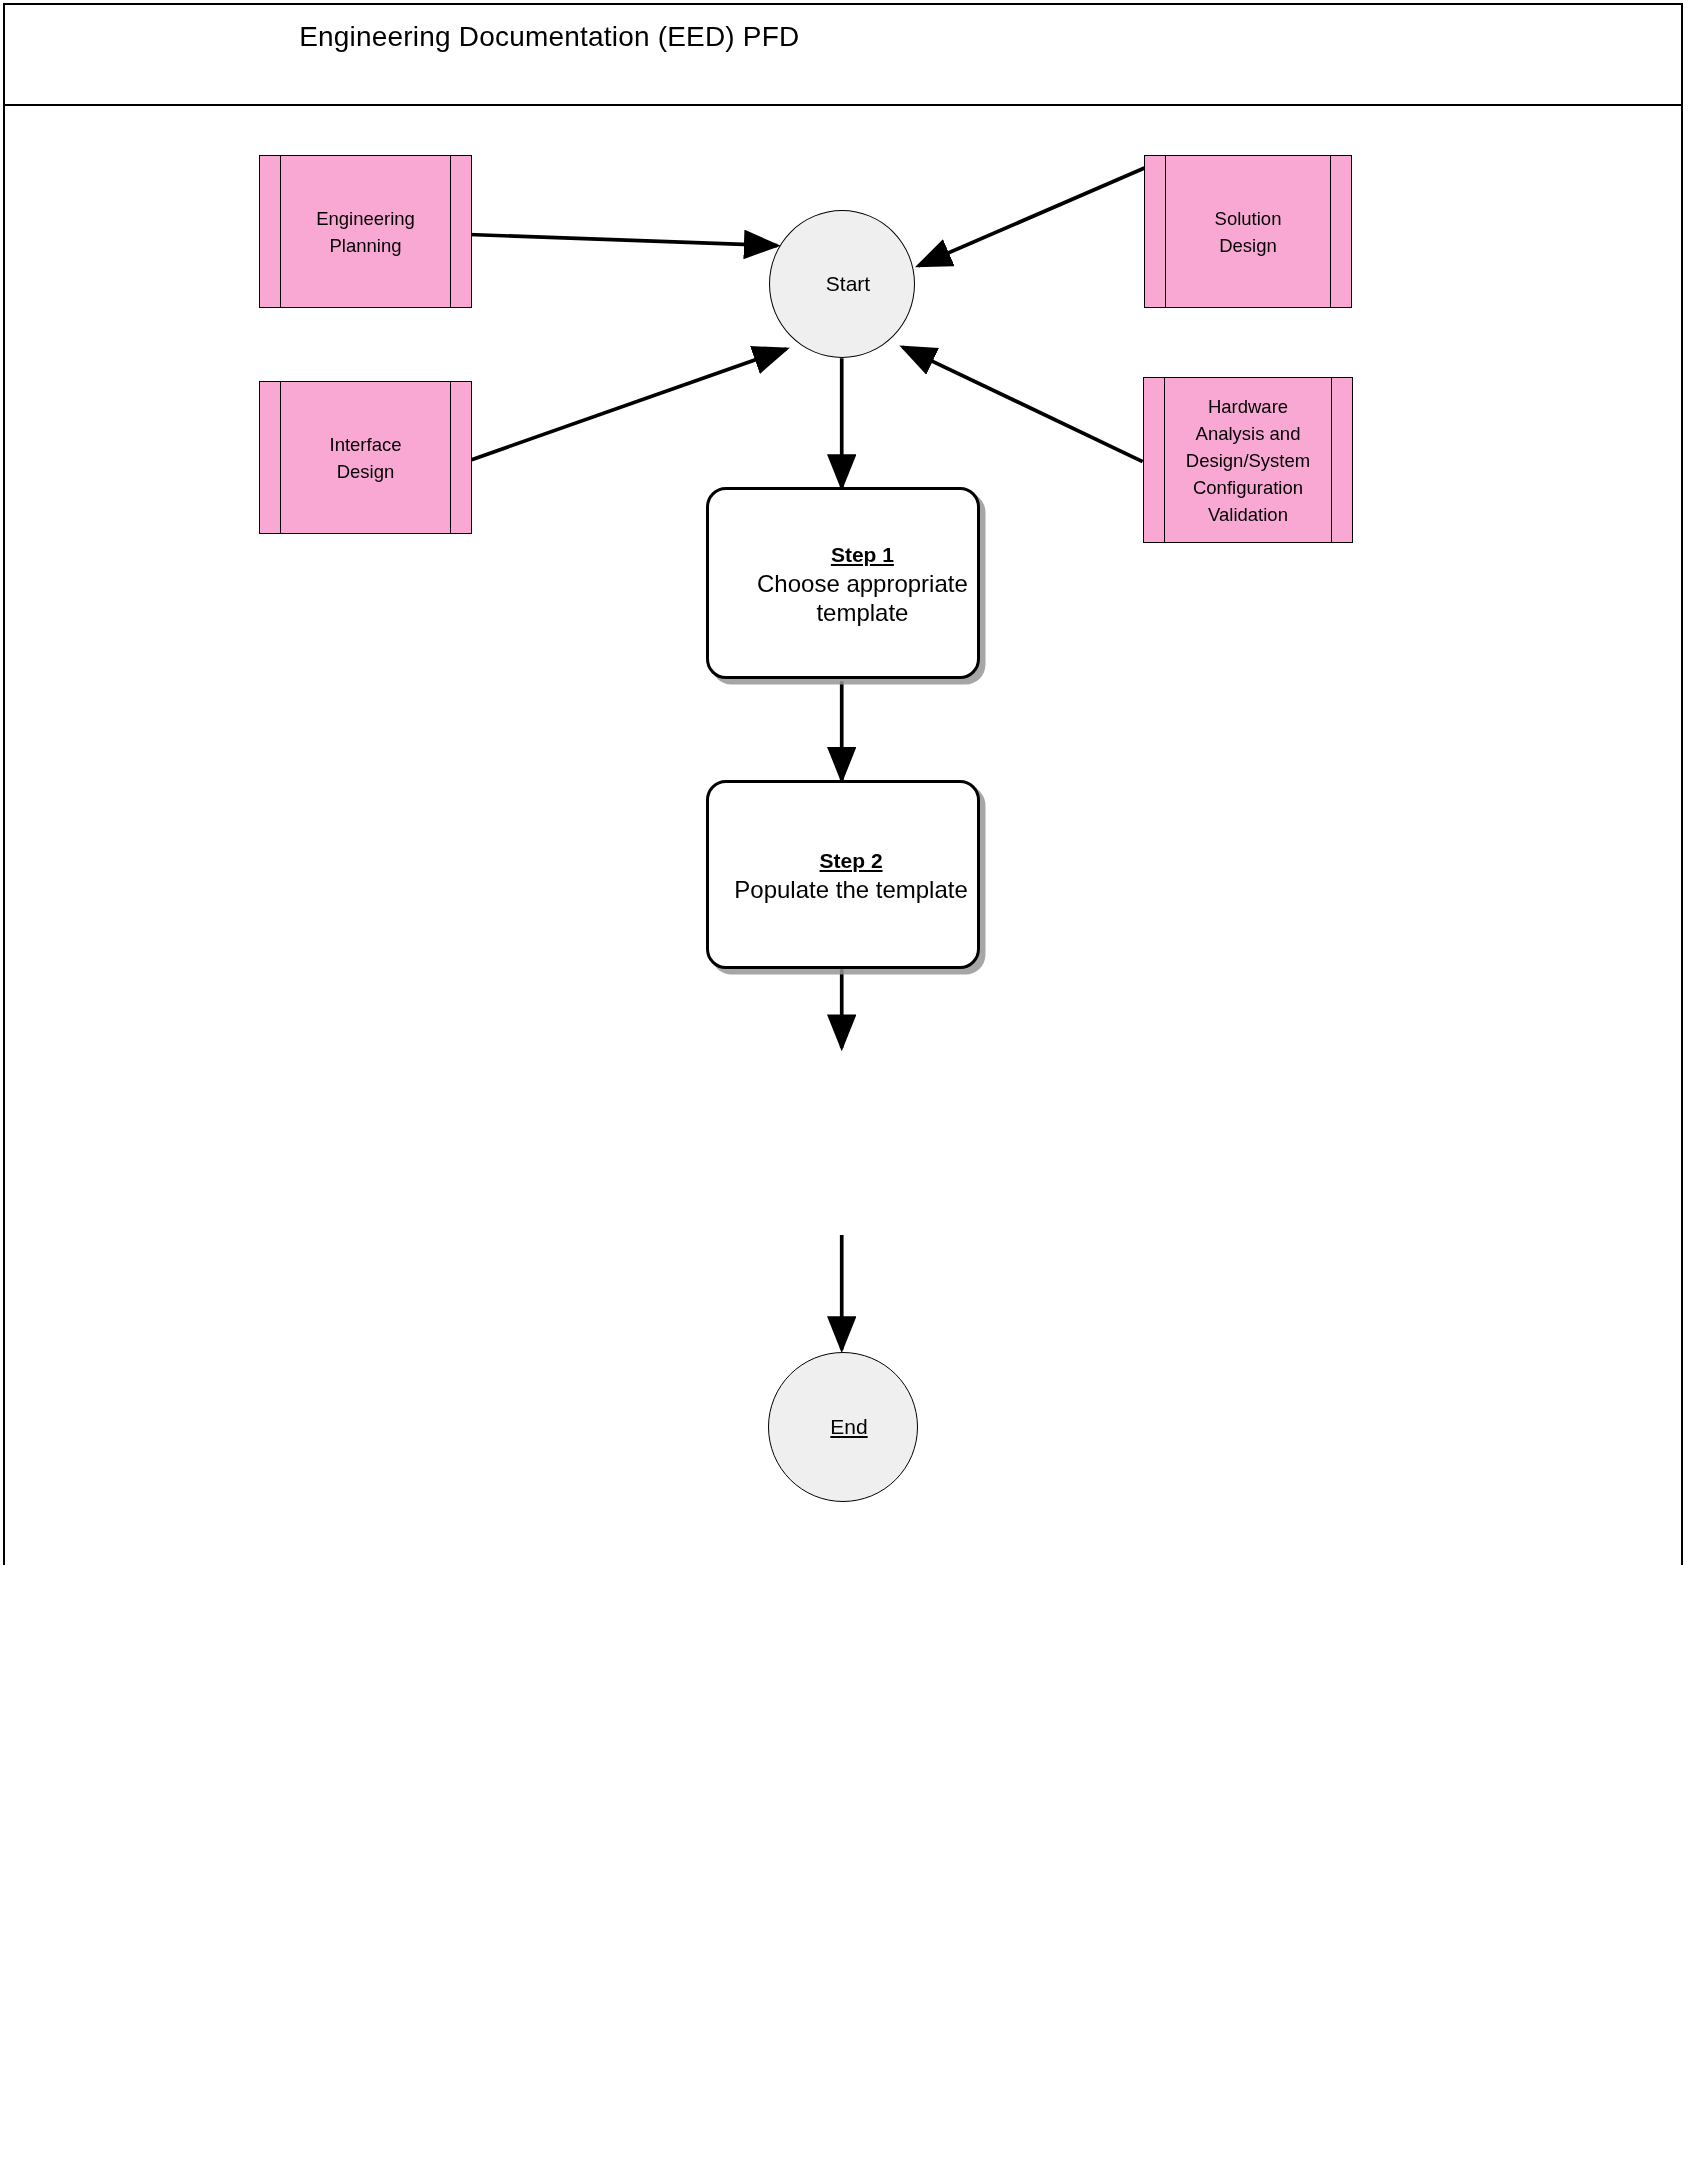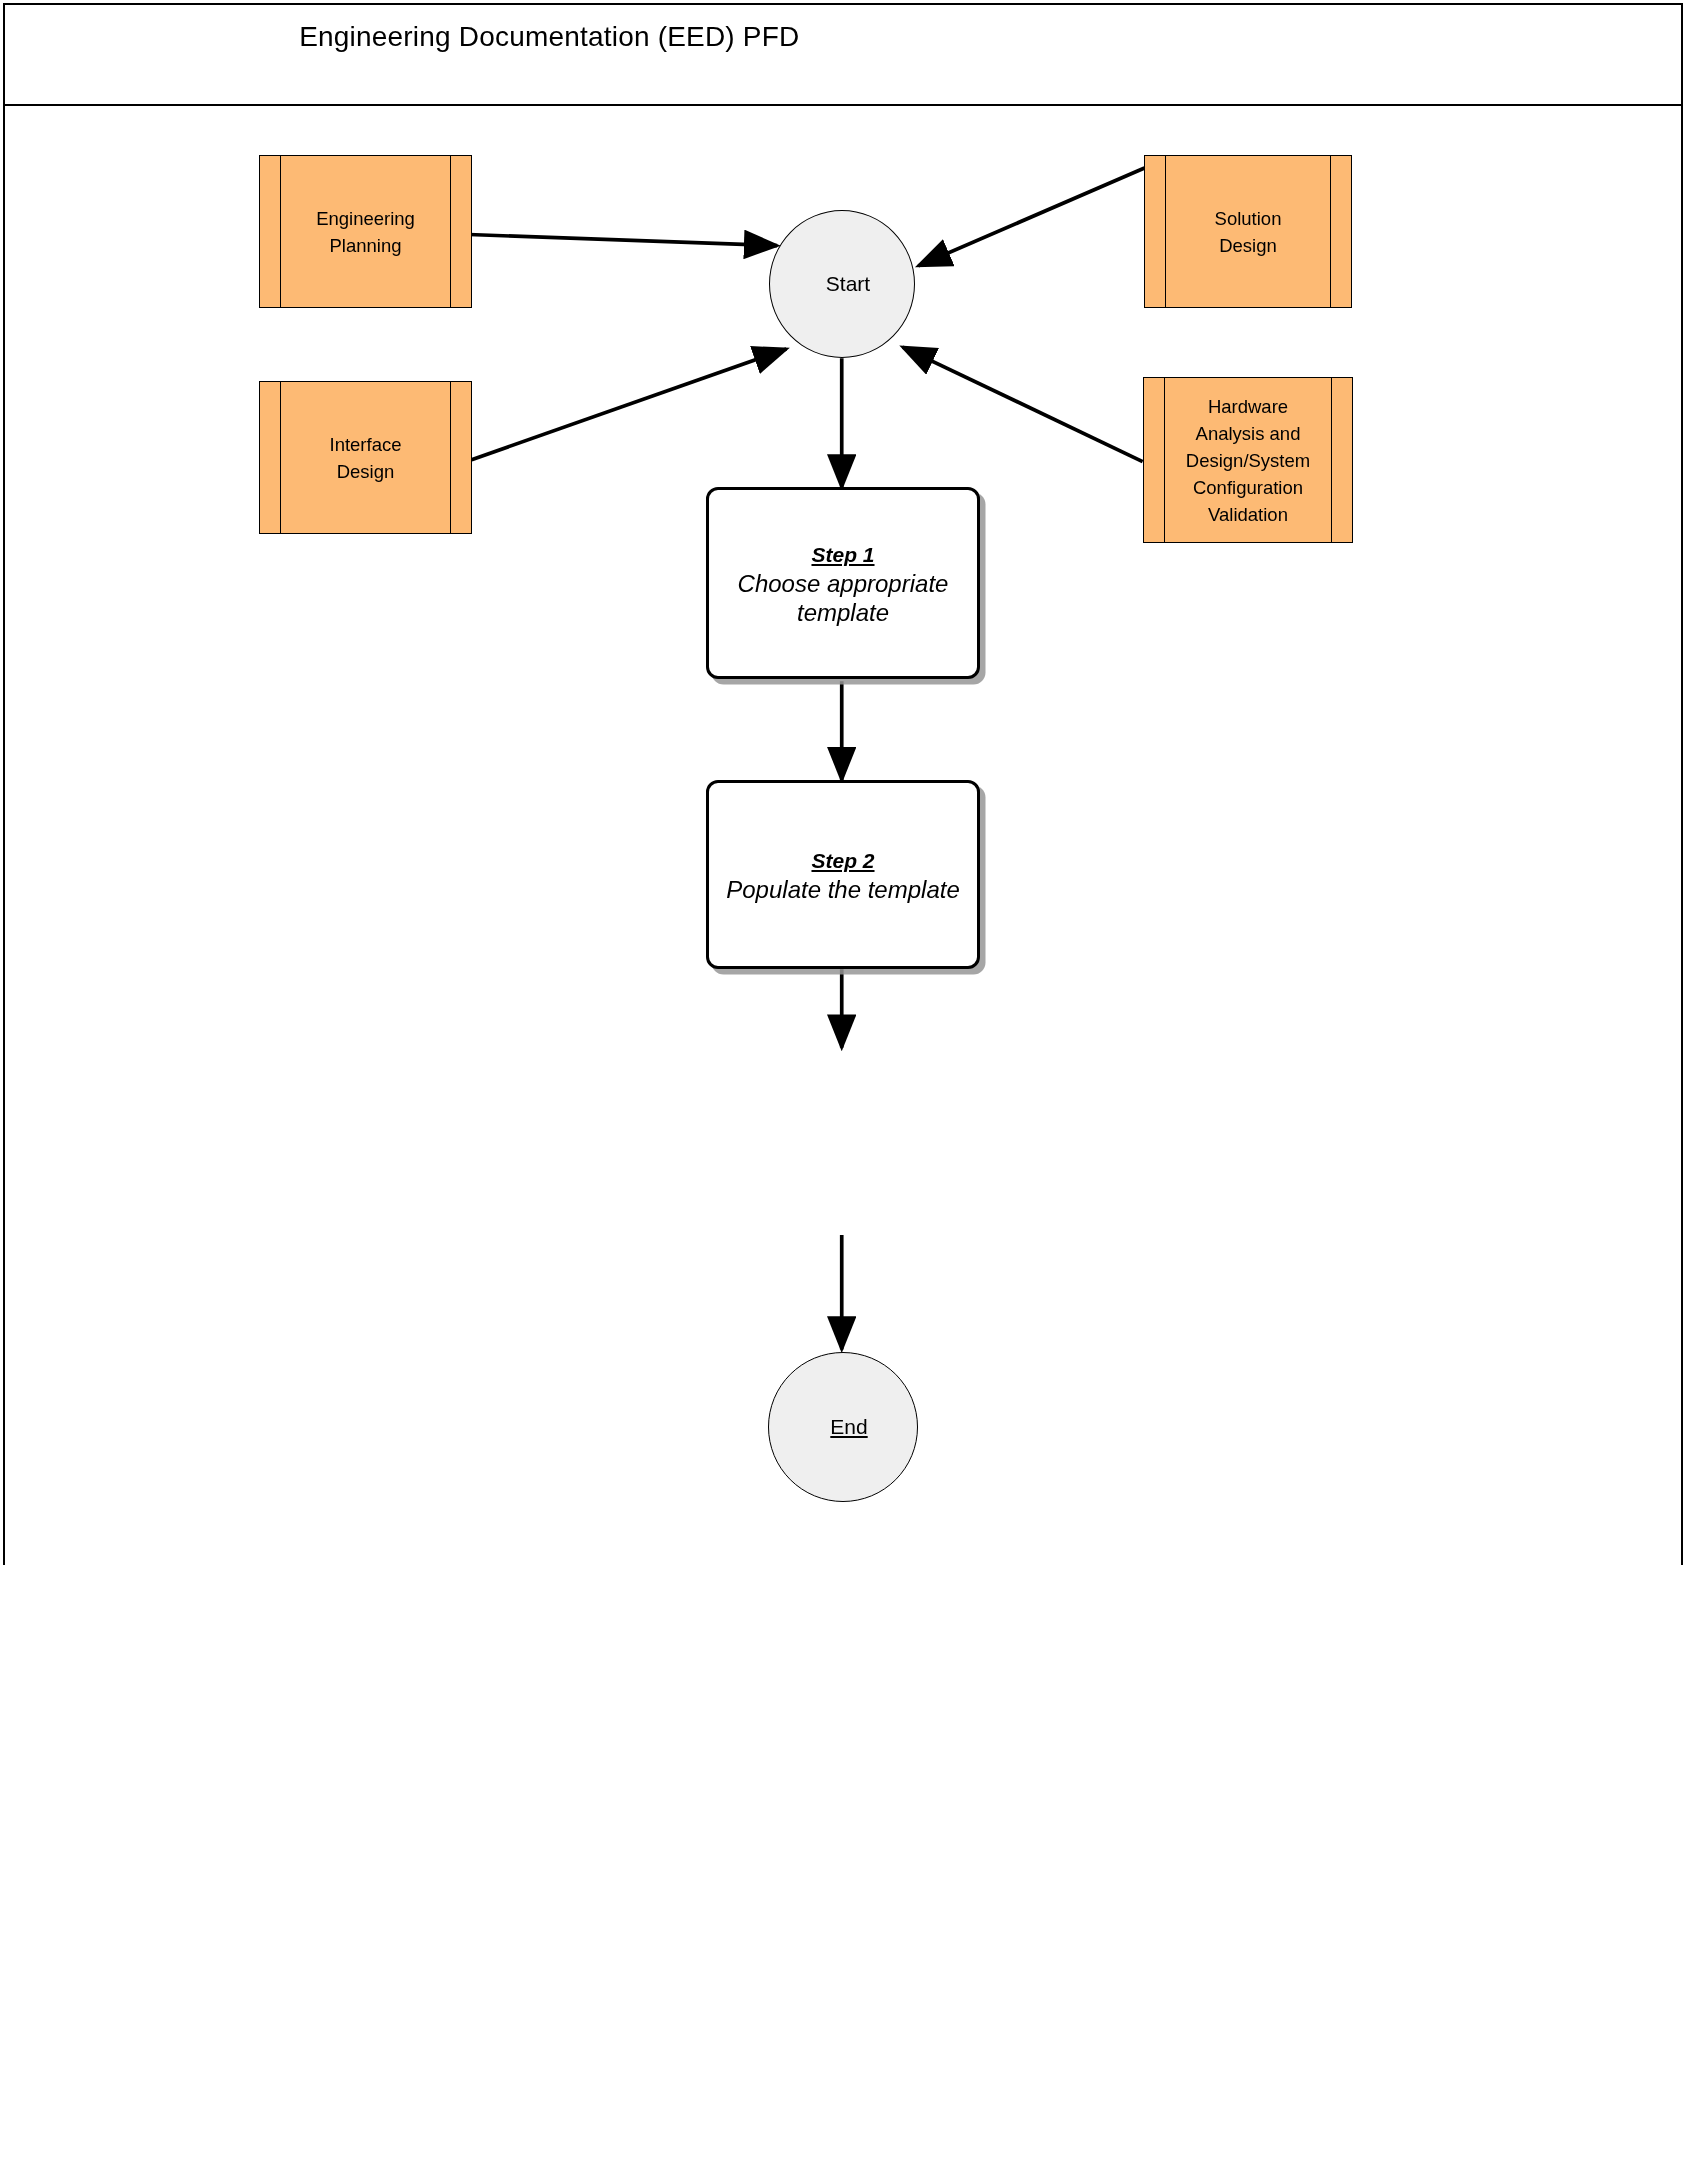--- a/index.html
+++ b/index.html
@@ -47,21 +47,21 @@
     font-size: 28px;
     color: #000000;
     letter-spacing: 0.2px;
   }
 
   
   .predef {
     position: absolute;
     box-sizing: border-box;
     border: 1.8px solid #000000;
-    background: #fdba74;
+    background: #f9a8d4;
   }
   .predef .bar-l, .predef .bar-r {
     position: absolute;
     top: 0;
     bottom: 0;
     width: 0;
     border-left: 1.8px solid #000000;
   }
   .predef .bar-l { left: 20px; }
   .predef .bar-r { right: 20px; }
@@ -93,27 +93,26 @@
     font-size: 21px;
     color: #000000;
     margin-left: 12px;
   }
 
   
   .process {
     position: absolute;
     box-sizing: border-box;
     border: 3.7px solid #000000;
-    border-radius: 12px;
+    border-radius: 20px;
     background: #ffffff;
     box-shadow: 5.5px 5.5px 0 0 rgba(150,150,150,0.85);
     display: flex;
     align-items: center;
-    justify-content: center;
-    font-style: italic;
+    justify-content: flex-end;
   }
   .process .proc-inner {
     text-align: center;
     padding: 0 9.2px;
   }
   .process .proc-title {
     font-weight: bold;
     text-decoration: underline;
     font-size: 21px;
     line-height: 29px;

